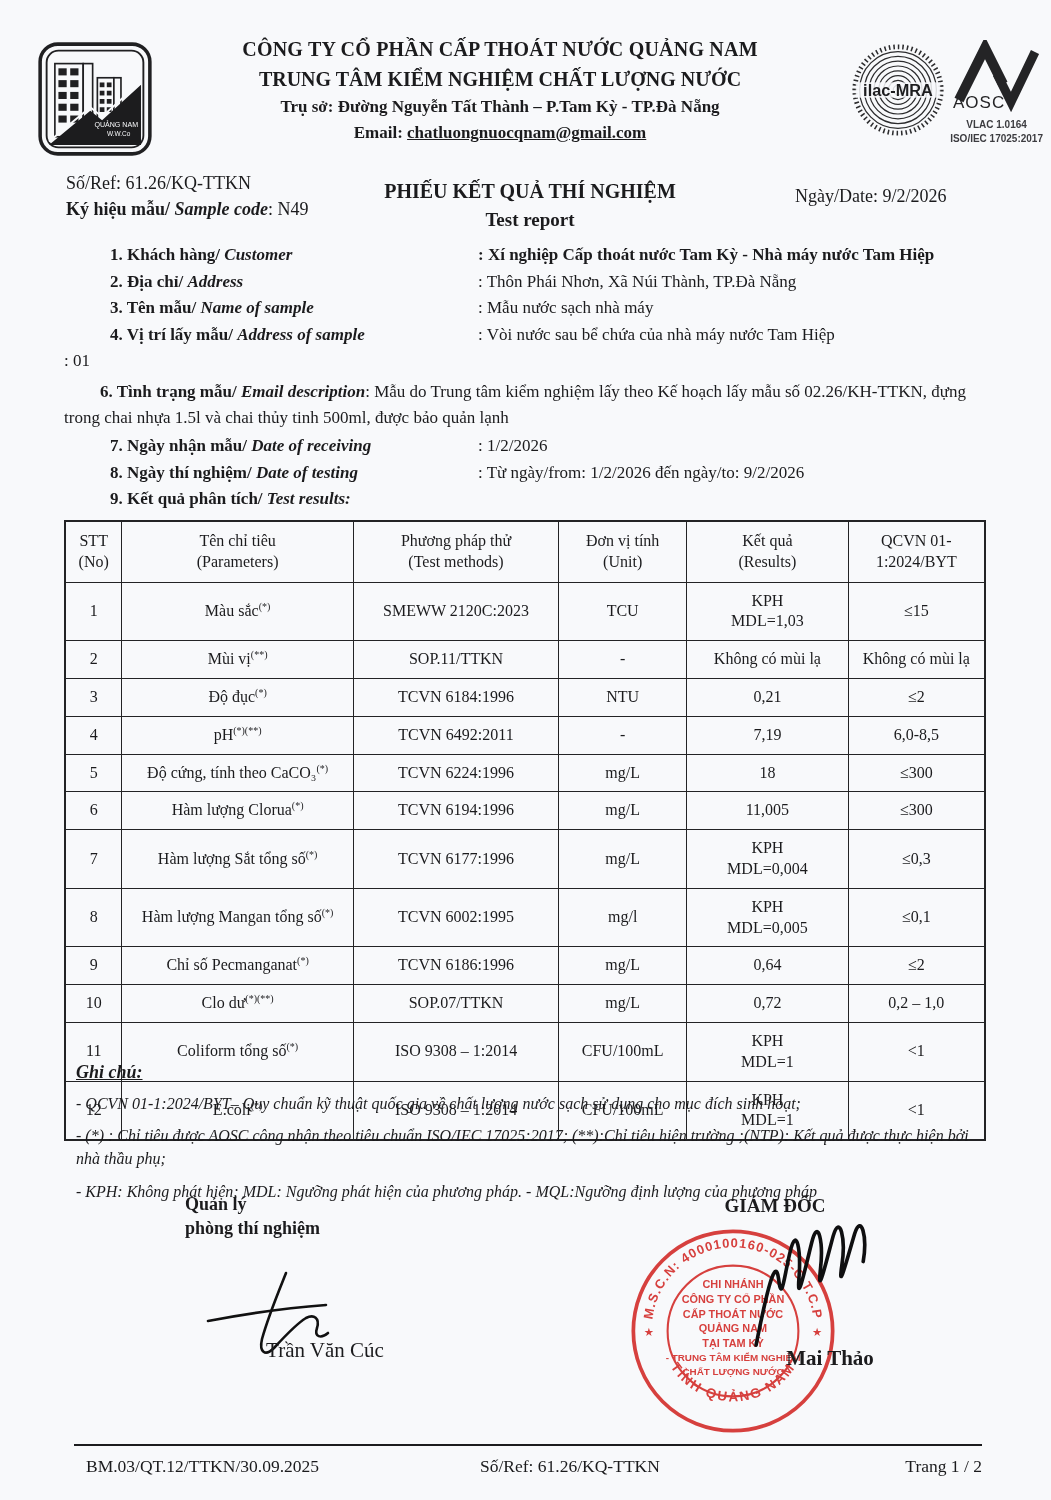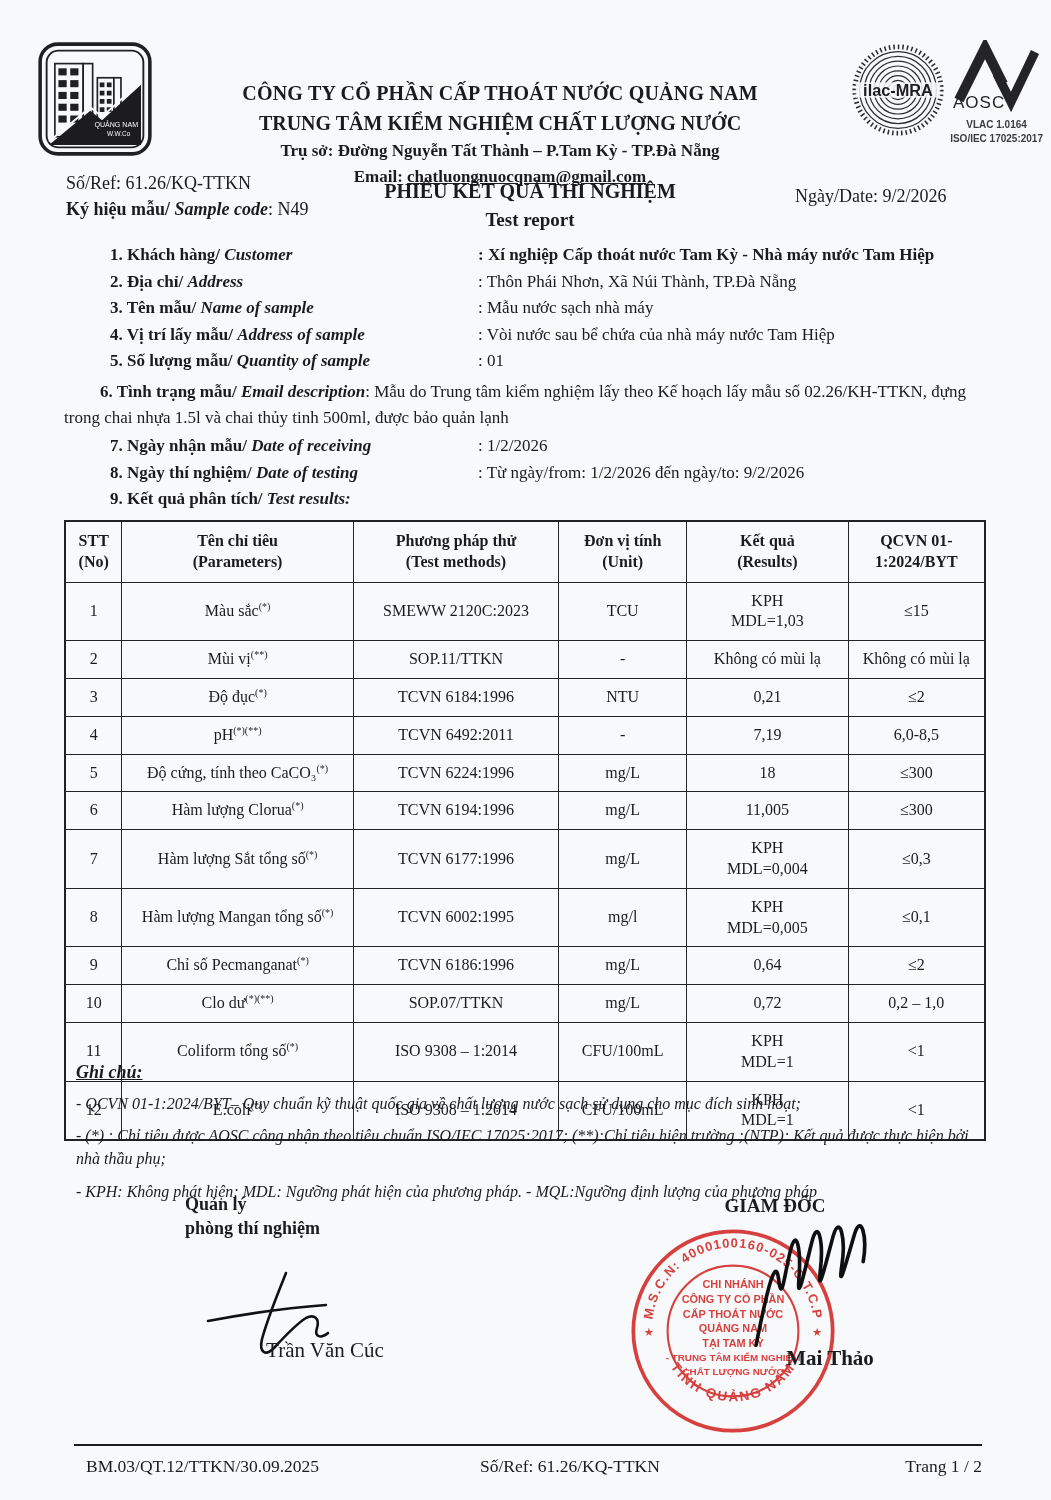--- a/index.html
+++ b/index.html
@@ -3,21 +3,21 @@
 <meta charset="utf-8">
 <style>
   html,body{margin:0;padding:0;background:#e9eaee;}
   .page{
     position:relative; width:1051px; height:1500px; margin:0 auto;
     background:#f8f9fb; overflow:hidden;
     font-family:"Liberation Serif","DejaVu Serif",serif; color:#1b1b1d;
   }
   
   .hdr-center{position:absolute; left:170px; top:34px; width:660px; text-align:center; line-height:1.5;}
-  .hdr-company{font-size:20px; font-weight:bold; letter-spacing:.2px;margin-top:44px;}
+  .hdr-company{font-size:20px; font-weight:bold; letter-spacing:.2px;}
   .hdr-centername{font-size:20px; font-weight:bold;}
   .hdr-line{font-size:17px; font-weight:bold;}
   .hdr-email a,.email-u{ text-decoration:underline; color:inherit;}
   .org-logo{position:absolute; left:36px; top:40px; width:118px; height:118px;}
   .accred{position:absolute; right:8px; top:40px; width:200px; text-align:center;}
   .accred-row{display:flex; align-items:flex-start; justify-content:flex-end; gap:4px;}
   .accred-small{font-family:"Liberation Sans",sans-serif; font-size:10px; font-weight:bold; color:#3c3c40; line-height:1.35; text-align:center; margin-top:2px;}
   
   .ref-block{position:absolute; left:66px; top:170px; font-size:18px; line-height:1.45;}
   .ref-line2{font-weight:bold;text-align:right;}
@@ -34,21 +34,21 @@
   .info-row .ilabel i{font-weight:bold;}
   .info-row .ivalue{flex:1;}
   .info-row .ivalue.bold{font-weight:bold;}
   .info-row.wrap{display:block; line-height:1.55; margin-bottom:6px;}
   .info-row.wrap .ilabel{padding-left:36px; font-weight:bold;}
   .info-row.wrap .ivalue{display:inline;}
   
   .rtable{position:absolute; left:64px; top:520px; width:922px; border-collapse:collapse; font-size:16px;}
   .rtable th,.rtable td{border:1.6px solid #232325; padding:6px 4px; text-align:center; vertical-align:middle;}
   .rtable{border:2.4px solid #232325;}
-  .rtable th{font-weight:bold; line-height:1.3; padding:9px 3px;}
+  .rtable th{font-weight:normal; line-height:1.3; padding:9px 3px;}
   .rtable td{line-height:1.3; padding:8px 4px;}
   .rtable td.c-name{padding:8px 6px;}
   sup.mark{font-size:10px; line-height:0;}
   .res-line{line-height:1.3;}
   
   .notes{position:absolute; left:76px; top:1062px; width:916px;}
   .notes-title{font-size:18px; font-weight:bold; font-style:italic; text-decoration:underline;}
   .note-line{font-size:16px; font-style:italic; margin-top:9px; line-height:1.45;}
   
   .sig-left{position:absolute; left:185px; top:1192px; width:280px; }
@@ -167,21 +167,20 @@
       </div>
       <div class="info-row">
         <span class="ilabel"><span>3. </span><span>Tên mẫu/ </span><i>Name of sample</i></span>
         <span class="ivalue">: Mẫu nước sạch nhà máy</span>
       </div>
       <div class="info-row">
         <span class="ilabel"><span>4. </span><span>Vị trí lấy mẫu/ </span><i>Address of sample</i></span>
         <span class="ivalue">: Vòi nước sau bể chứa của nhà máy nước Tam Hiệp</span>
       </div>
       <div class="info-row">
-        <span class="ilabel"><span>5. </span><span>Số lượng mẫu/ </span><i>Quantity of sample</i></span>
         <span class="ivalue">: 01</span>
       </div>
       <div class="info-row wrap"><span class="ilabel"><span>6. </span><span>Tình trạng mẫu/ </span><i>Email description</i></span><span class="ivalue">: Mẫu do Trung tâm kiểm nghiệm lấy theo Kế hoạch lấy mẫu số 02.26/KH-TTKN, đựng trong chai nhựa 1.5l và chai thủy tinh 500ml, được bảo quản lạnh</span></div>
       <div class="info-row">
         <span class="ilabel"><span>7. </span><span>Ngày nhận mẫu/ </span><i>Date of receiving</i></span>
         <span class="ivalue">: 1/2/2026</span>
       </div>
       <div class="info-row">
         <span class="ilabel"><span>8. </span><span>Ngày thí nghiệm/ </span><i>Date of testing</i></span>
         <span class="ivalue">: Từ ngày/from: 1/2/2026  đến ngày/to: 9/2/2026</span>

